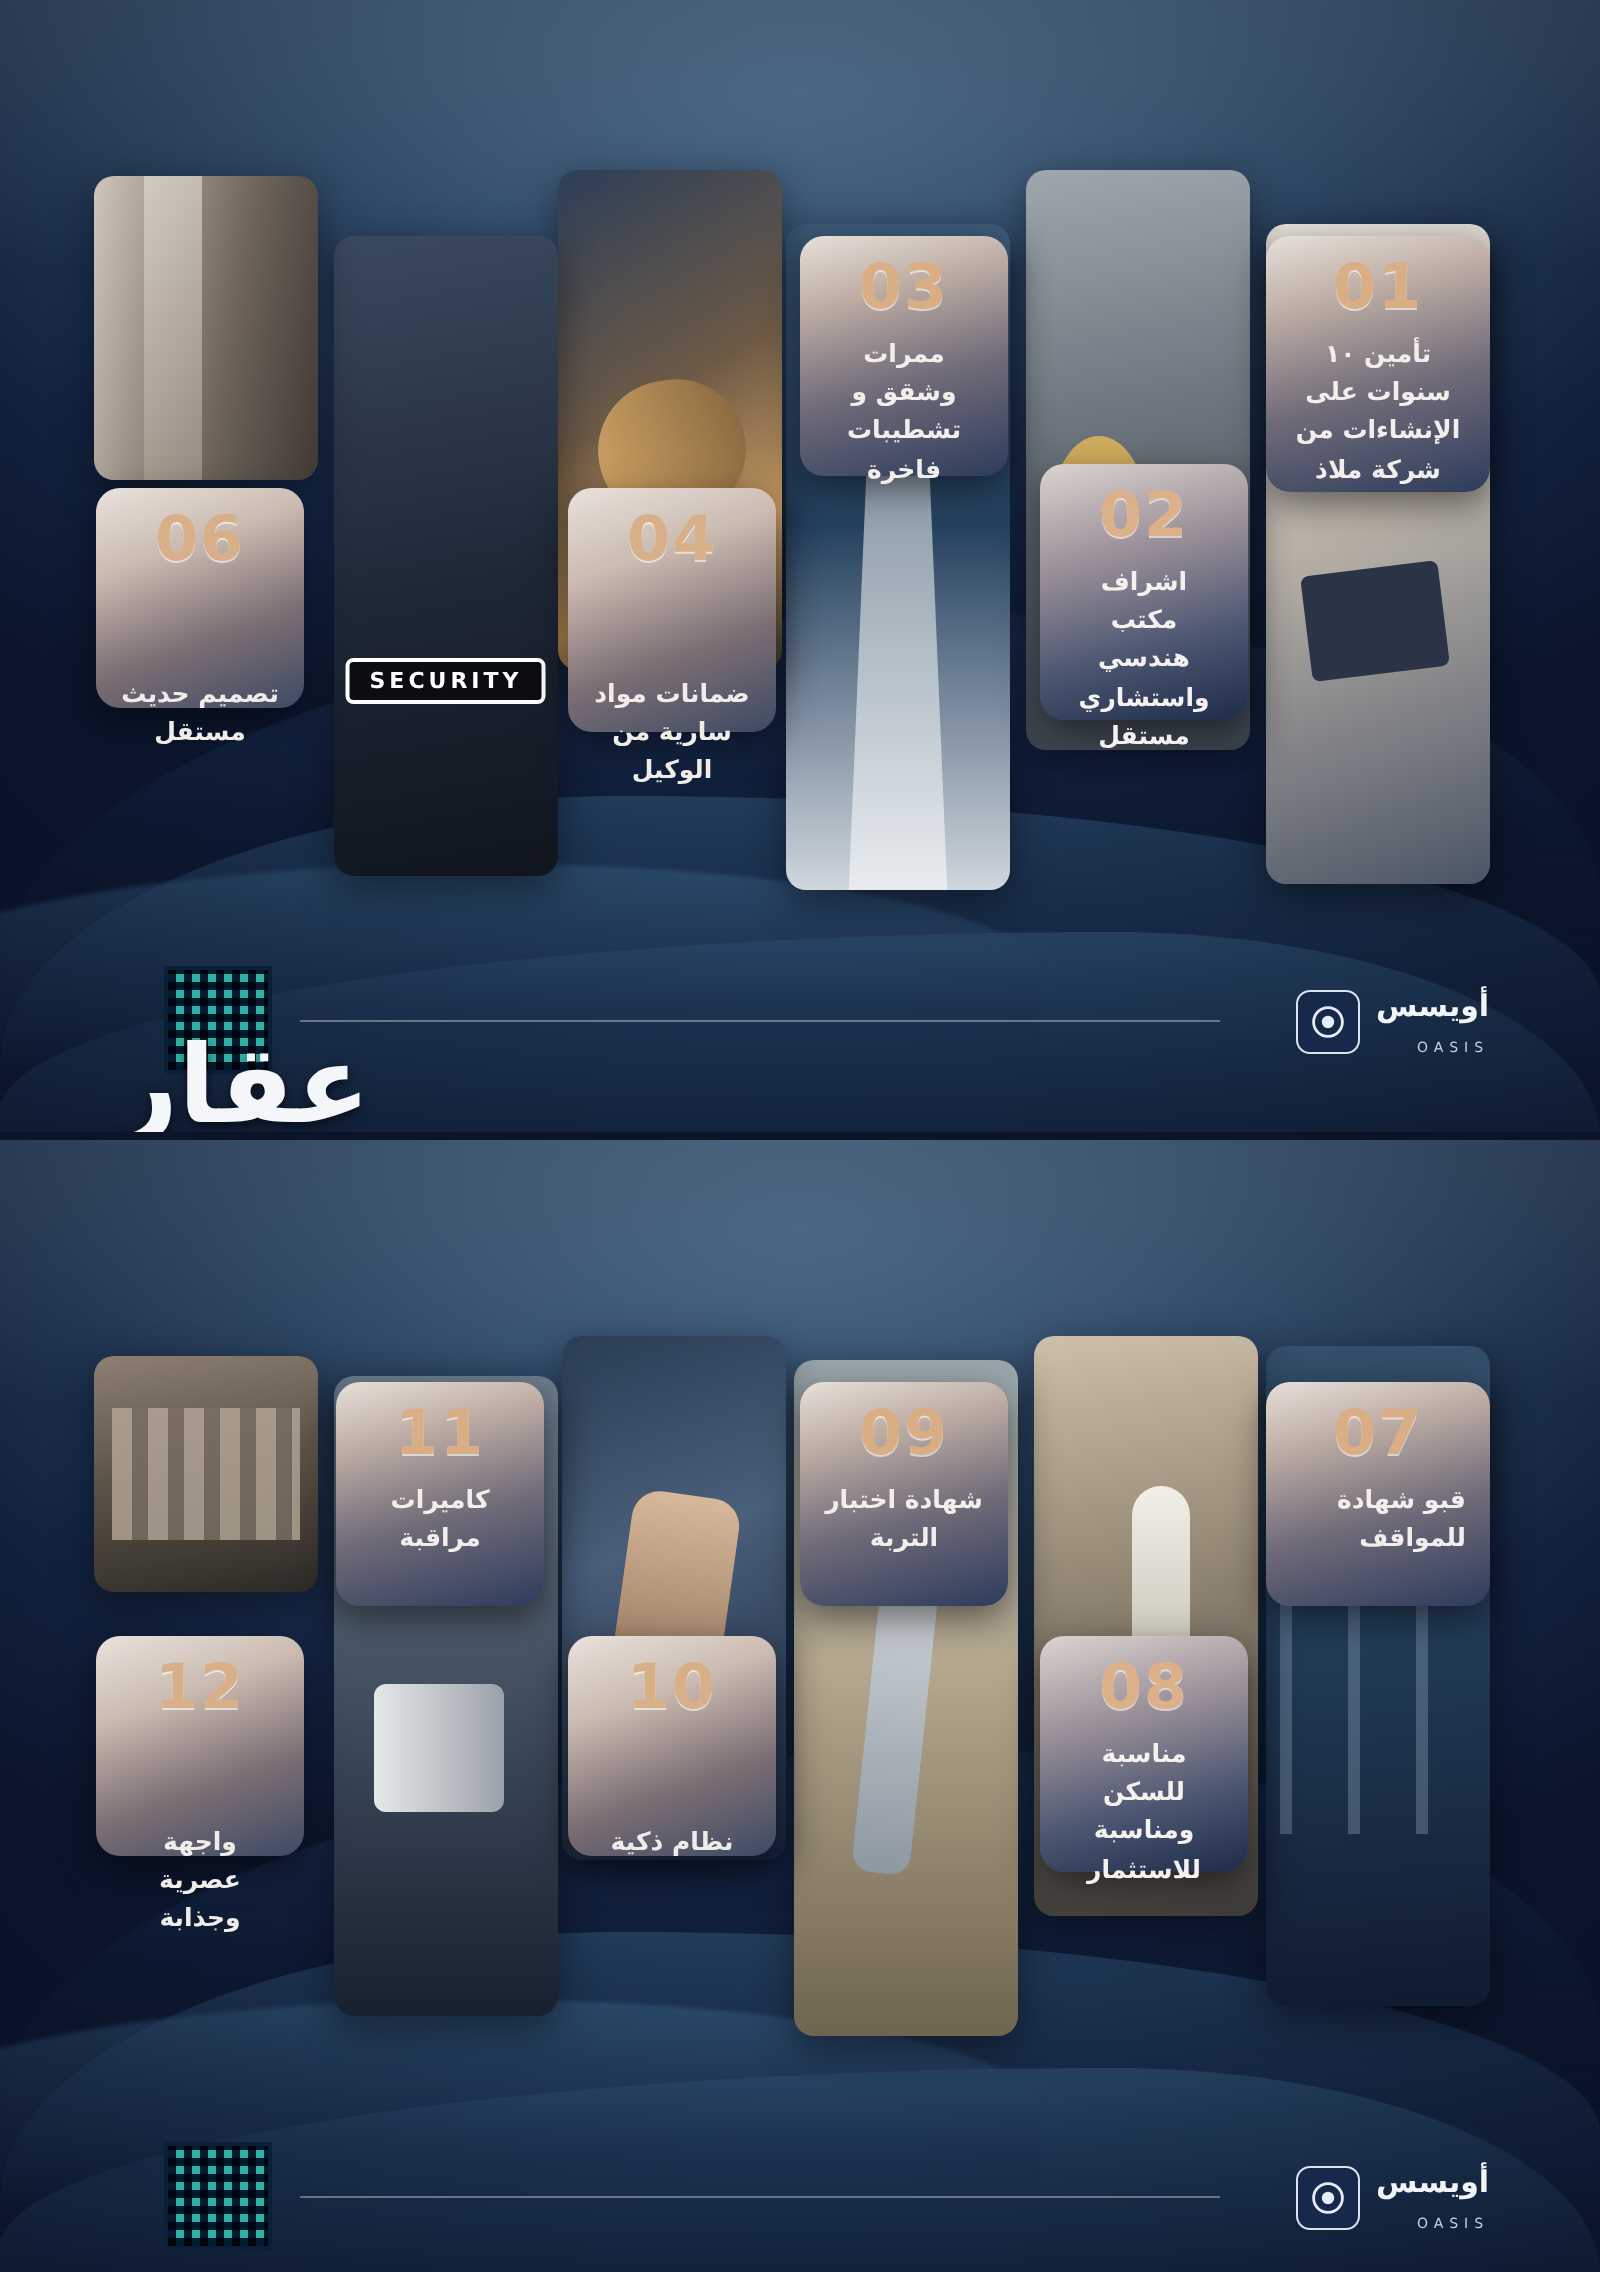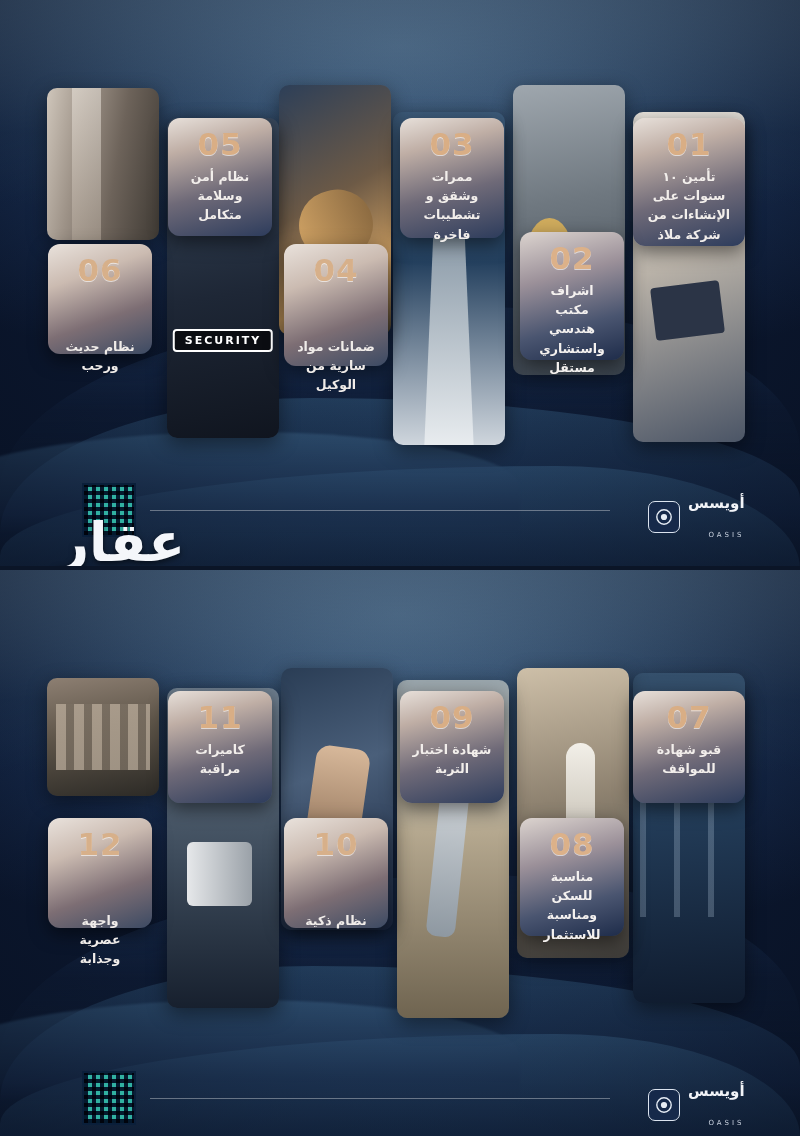--- a/index.html
+++ b/index.html
@@ -128,21 +128,21 @@
     box-sizing:border-box;
   }
   .hr{
     position:absolute;height:1px;background:rgba(255,255,255,.35);
   }
   .brand{
     position:absolute;display:flex;align-items:center;gap:8px;
     color:#f2f4f8;
   }
   .brand .bname{font-size:15px;font-weight:bold;letter-spacing:1px;}
-  .brand .bsub{font-size:7px;letter-spacing:3px;color:#c9d2df;margin-top:19px;}
+  .brand .bsub{font-size:7px;letter-spacing:3px;color:#c9d2df;margin-top:8px;}
   .brand .logo{
     width:30px;height:30px;border-radius:7px;
     background:#16294a;
     border:1.5px solid #dbe3ee;
     display:flex;align-items:center;justify-content:center;
   }
   
   .watermark{
     position:absolute;left:58px;top:516px;
     color:#f4f6fa;text-align:center;
@@ -238,27 +238,23 @@
         <div class="txt">اشراف مكتب هندسي واستشاري مستقل</div>
       </div>
       <div class="card deep" style="left:400px;top:118px;width:104px;height:120px;">
         <div class="num">03</div>
         <div class="txt">ممرات وشقق و تشطيبات فاخرة</div>
       </div>
       <div class="card dark" style="left:284px;top:244px;width:104px;height:122px;padding-left:12px;">
         <div class="num">04</div>
         <div class="txt">ضمانات مواد سارية من الوكيل</div>
       </div>
-      <div class="card deep" style="left:168px;top:118px;width:104px;height:118px;">
-        <div class="num">05</div>
-        <div class="txt">نظام أمن وسلامة متكامل</div>
-      </div>
       <div class="card dark" style="left:48px;top:244px;width:104px;height:110px;">
         <div class="num">06</div>
-        <div class="txt">نظام حديث ورحب</div>
+        <div class="txt">تصميم حديث مستقل</div>
       </div>
     </div>
 
     <div class="footer" style="top:480px;">
       <div class="qr" style="left:82px;top:3px;"></div>
       <div class="hr" style="left:150px;top:30px;width:460px;"></div>
       <div class="brand" style="left:648px;top:14px;">
         <div style="text-align:right;">
           <div class="bname">أويسس</div>
           <div class="bsub">OASIS</div>
@@ -304,21 +300,21 @@
       <div class="photo" style="left:281px;top:100px;width:112px;height:262px;">
           <div class="inner ph-carint"></div>
         </div>
       <div class="photo" style="left:167px;top:120px;width:112px;height:320px;">
           <div class="inner ph-cam"></div>
         </div>
       <div class="photo" style="left:47px;top:110px;width:112px;height:118px;">
           <div class="inner ph-building"></div>
         </div>
 
-      <div class="card deep" style="left:633px;top:123px;width:112px;height:112px;">
+      <div class="card deep" style="left:633px;top:123px;width:112px;height:112px;text-align:right;">
         <div class="num">07</div>
         <div class="txt">قبو شهادة للمواقف</div>
       </div>
       <div class="card navy" style="left:520px;top:250px;width:104px;height:118px;">
         <div class="num">08</div>
         <div class="txt">مناسبة للسكن ومناسبة للاستثمار</div>
       </div>
       <div class="card deep" style="left:400px;top:123px;width:104px;height:112px;">
         <div class="num">09</div>
         <div class="txt">شهادة اختبار التربة</div>

